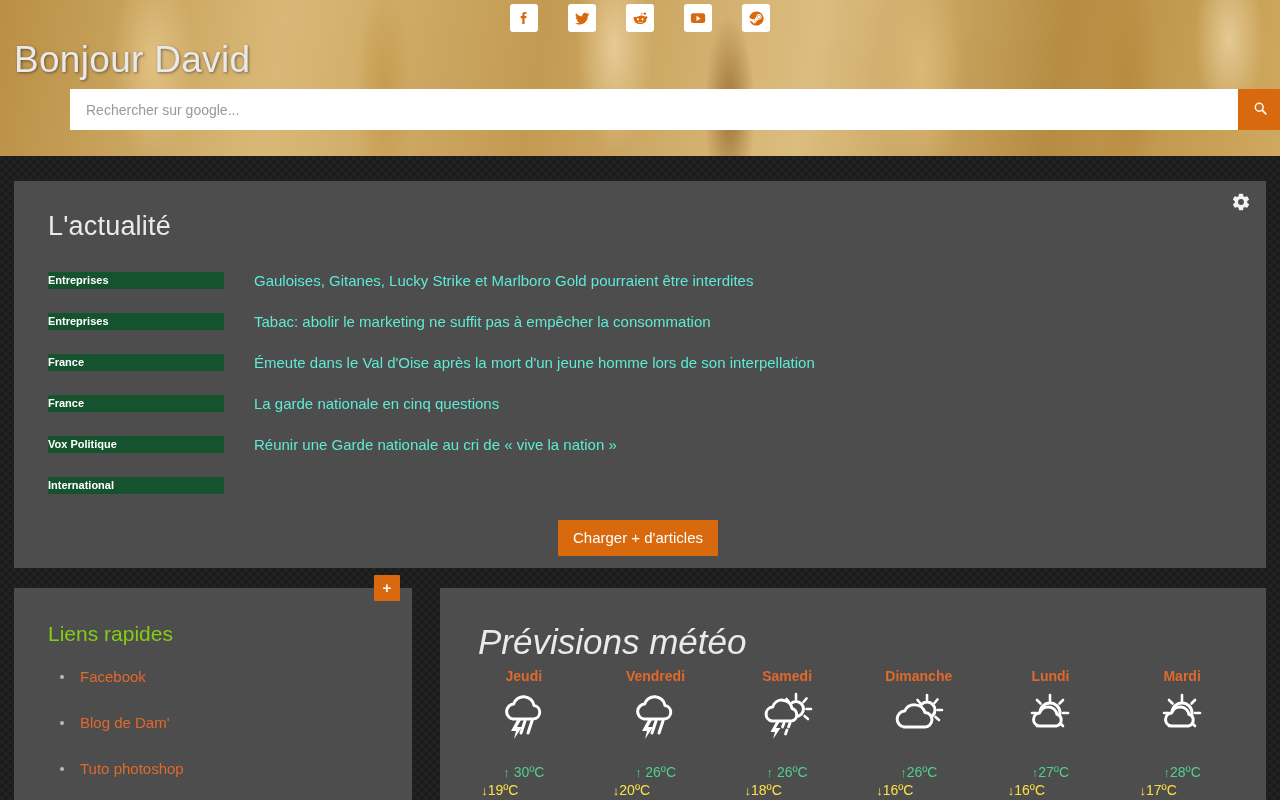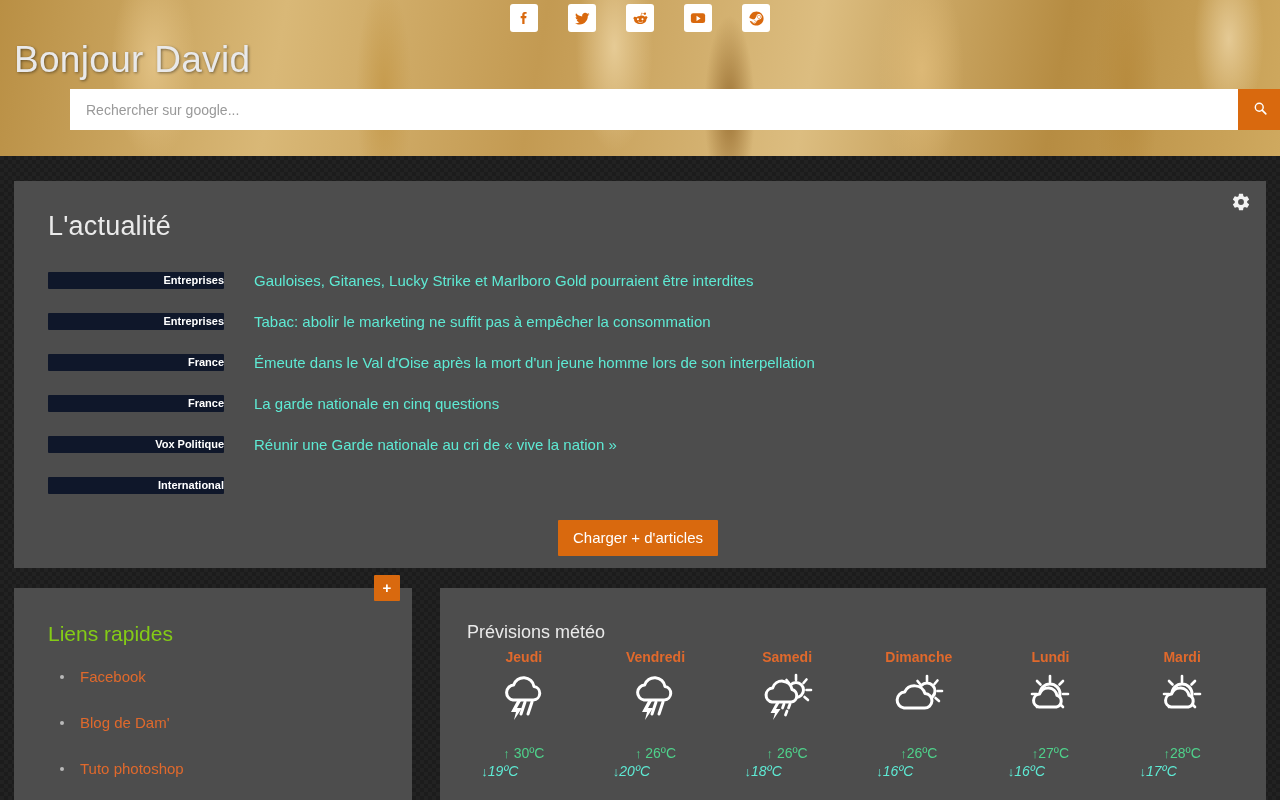--- a/index.html
+++ b/index.html
@@ -105,24 +105,24 @@
     letter-spacing: .2px;
   }
   .news-list { }
   .news-row {
     display: flex; align-items: center;
     height: 41px;
   }
   .badge {
     width: 176px; min-width: 176px;
     margin-left: 14px;
-    background: #0f172a;
+    background: #14532d;
     color: #fff;
     font-size: 11px; font-weight: bold;
-    text-align: right;
+    text-align: left;
     line-height: 17px; height: 17px;
     border-radius: 1px;
     cursor: pointer;
   }
   .news-title {
     margin-left: 30px;
     font-size: 15px; color: #5eead4;
     cursor: pointer;
   }
   .load-more-wrap { text-align: center; margin-top: 14px; }
@@ -170,38 +170,39 @@
   }
   .link-list a {
     color: #e0692c; text-decoration: none; font-size: 15px;
   }
 
   .panel-weather {
     width: 826px; height: 220px;
     padding: 34px 18px 0 18px;
   }
   .weather-title {
-    font-size: 18px; font-weight: 400; color: #eaeaea;
-    margin: 0 0 6px 9px;
+    font-size: 35px; font-weight: 400; color: #eaeaea;
+    margin: 0 0 6px 20px;
+    font-style: italic;
   }
   .weather-grid {
     display: flex; justify-content: space-around; align-items: flex-start;
   }
   .wx-day { width: 130px; text-align: center; position: relative; }
   .wx-name {
     color: #e0692c; font-size: 14px; font-weight: bold;
     margin-bottom: 6px;
   }
   .wx-icon { height: 52px; display:flex; align-items:center; justify-content:center; }
   .wx-high {
     color: #4fd18b; font-size: 14px; margin-top: 22px;
   }
   .wx-low {
-    color: #5eead4; font-size: 14px; margin-top: 2px;
-    position: relative; left: -24px; font-style: italic;
+    color: #fde047; font-size: 14px; margin-top: 2px;
+    position: relative; left: -24px;
   }
   .arrow { font-size: 13px; }
 </style>
 </head>
 <body>
 
 <div class="header">
   <div class="header-bg"></div>
 
   <div class="social-row">

